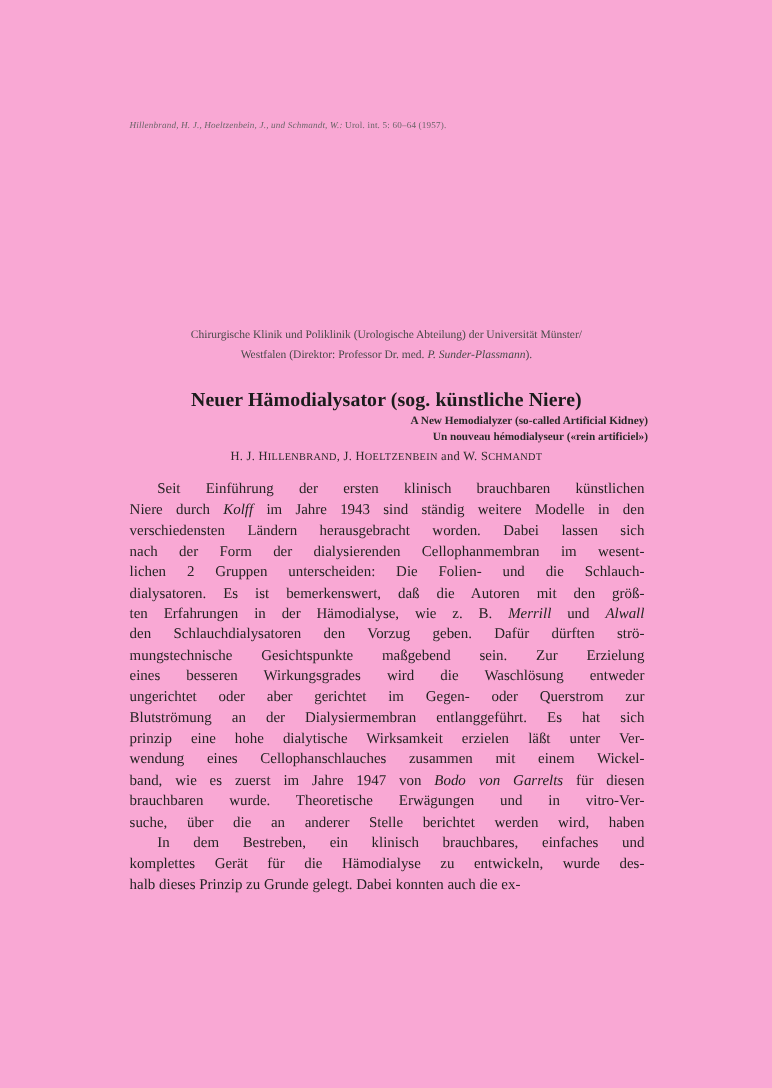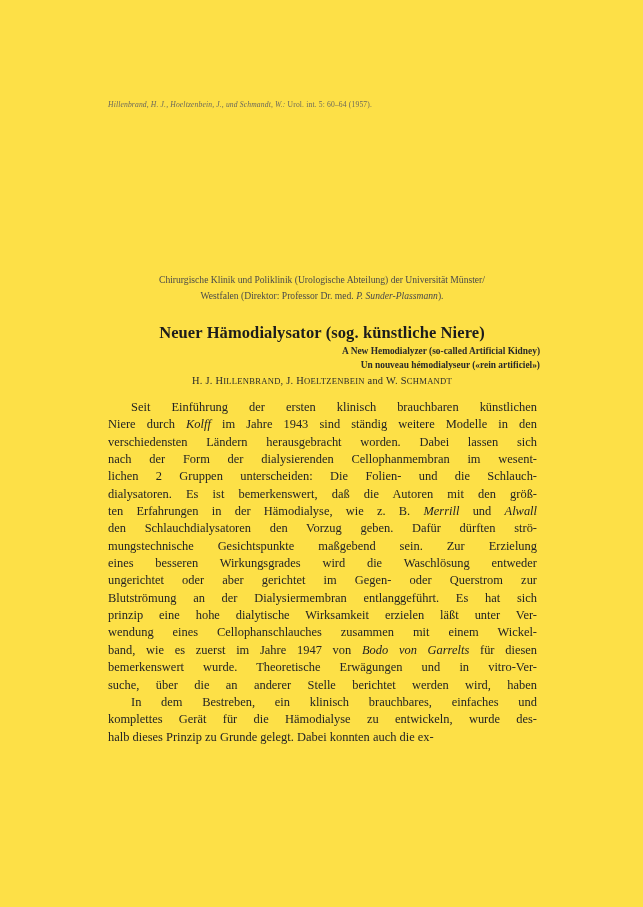--- a/index.html
+++ b/index.html
@@ -4,21 +4,21 @@
 <style>
   html, body {
     margin: 0;
     padding: 0;
     background: #ffffff;
   }
   .page {
     position: relative;
     width: 643px;
     height: 907px;
-    background: #fde047;
+    background: #f9a8d4;
     overflow: hidden;
     font-family: "Liberation Serif", "DejaVu Serif", serif;
     color: #2b2b2b;
   }
   
   .runhead {
     position: absolute;
     left: 108px;
     top: 100px;
     width: 440px;
@@ -155,21 +155,21 @@
         <span class="ln">dialysatoren. Es ist bemerkenswert, daß die Autoren mit den größ-</span>
         <span class="ln">ten Erfahrungen in der Hämodialyse, wie z. B. <i>Merrill</i> und <i>Alwall</i></span>
         <span class="ln">den Schlauchdialysatoren den Vorzug geben. Dafür dürften strö-</span>
         <span class="ln">mungstechnische Gesichtspunkte maßgebend sein. Zur Erzielung</span>
         <span class="ln">eines besseren Wirkungsgrades wird die Waschlösung entweder</span>
         <span class="ln">ungerichtet oder aber gerichtet im Gegen- oder Querstrom zur</span>
         <span class="ln">Blutströmung an der Dialysiermembran entlanggeführt. Es hat sich</span>
         <span class="ln">prinzip eine hohe dialytische Wirksamkeit erzielen läßt unter Ver-</span>
         <span class="ln">wendung eines Cellophanschlauches zusammen mit einem Wickel-</span>
         <span class="ln">band, wie es zuerst im Jahre 1947 von <i>Bodo von Garrelts</i> für diesen</span>
-        <span class="ln">bemerkenswert wurde. Theoretische Erwägungen und in vitro-Ver-</span>
+        <span class="ln">brauchbaren wurde. Theoretische Erwägungen und in vitro-Ver-</span>
         <span class="ln">suche, über die an anderer Stelle berichtet werden wird, haben</span>
       </p>
       <p style="text-indent: 0px;">
         <span class="ln first">In dem Bestreben, ein klinisch brauchbares, einfaches und</span>
         <span class="ln">komplettes Gerät für die Hämodialyse zu entwickeln, wurde des-</span>
         <span class="ln last">halb dieses Prinzip zu Grunde gelegt. Dabei konnten auch die ex-</span>
       </p>
     </div>
 
 </div>

